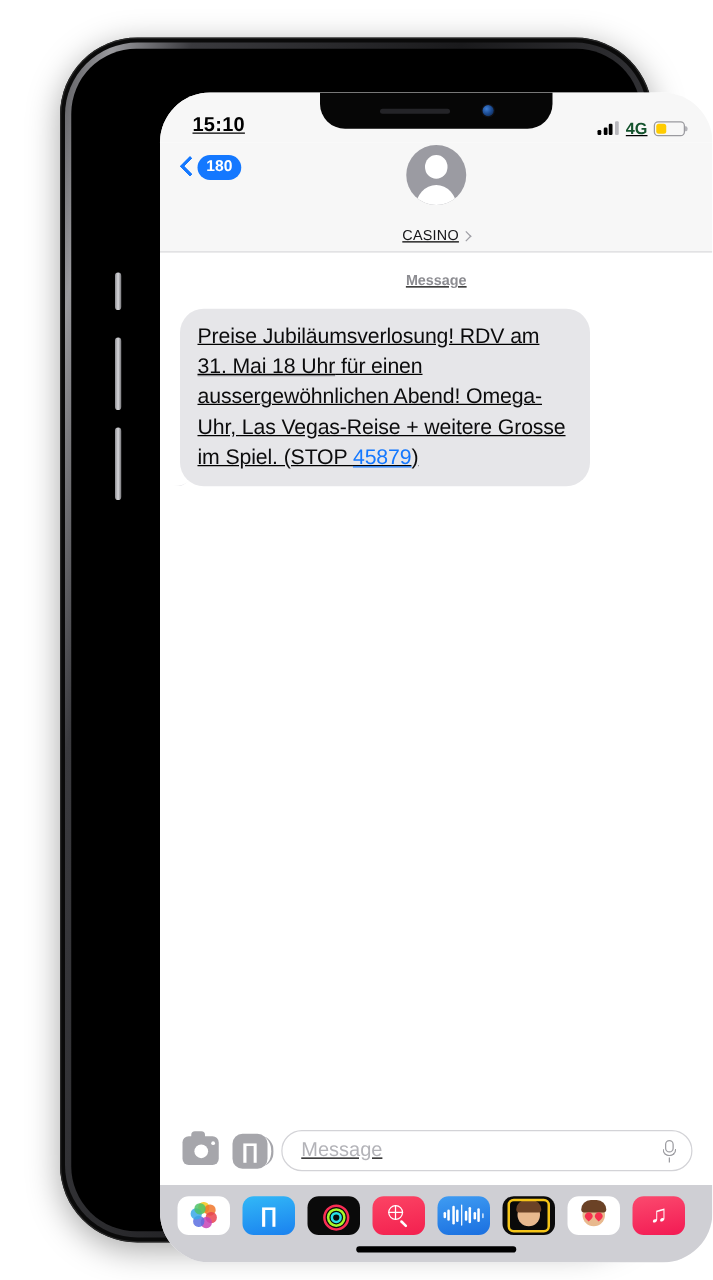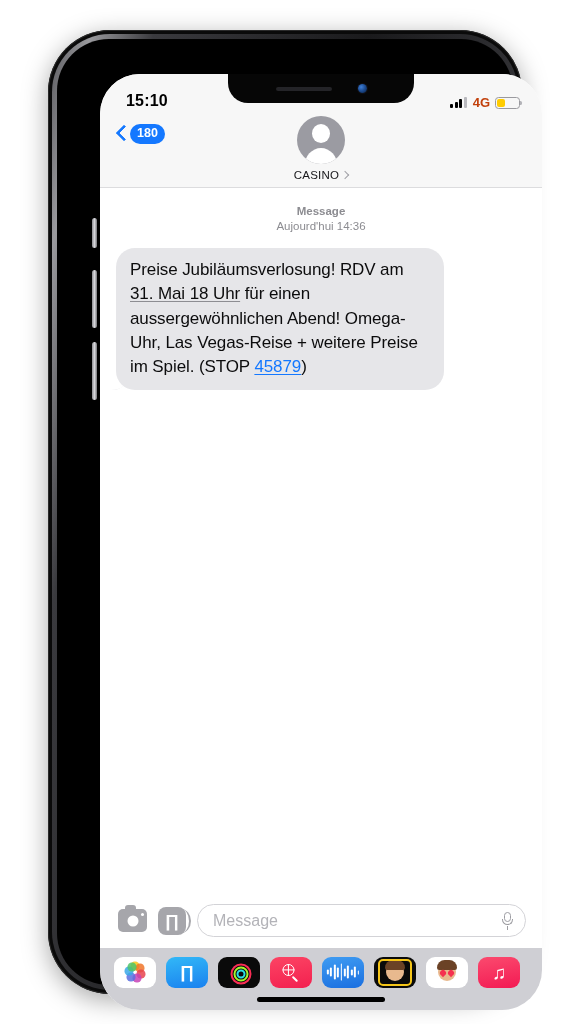--- a/index.html
+++ b/index.html
@@ -79,29 +79,30 @@
     top: 276px;
     width: 5px;
     height: 92px;
     border-radius: 3px;
     background: linear-gradient(270deg,#8e8e92,#d6d6da,#76767a);
   }
 
   
   .screen {
     position: absolute;
-    left: 52px;
+    left: 80px;
     top: 44px;
     width: 442px;
     height: 936px;
     border-radius: 40px;
     overflow: hidden;
     background: #ffffff;
     display: flex;
     flex-direction: column;
+    text-decoration: underline;
   }
 
   
   .notch {
     position: absolute;
     left: 50%;
     transform: translateX(-50%);
     top: 0;
     width: 186px;
     height: 29px;
@@ -165,21 +166,21 @@
     border-radius: 1px;
     background: #000;
   }
   .signal-bars i:nth-child(1) { height: 4px; }
   .signal-bars i:nth-child(2) { height: 6.5px; }
   .signal-bars i:nth-child(3) { height: 9px; }
   .signal-bars i:nth-child(4) { height: 11px; background: #b8b8bd; }
   .net-label {
     font-size: 13px;
     font-weight: bold;
-    color: #c2410c;
+    color: #14532d;
     margin-left: 1px;
   }
   .battery {
     position: relative;
     width: 25px;
     height: 12px;
     border: 1.2px solid #9a9a9f;
     border-radius: 3.5px;
     box-sizing: border-box;
     padding: 1px;
@@ -245,21 +246,21 @@
     border-radius: 11px;
     padding: 2px 7px 3px 7px;
     min-width: 17px;
     text-align: center;
     line-height: 1.15;
   }
   .contact-block {
     display: flex;
     flex-direction: column;
     align-items: center;
-    gap: 3px;
+    gap: 17px;
     cursor: pointer;
   }
   .avatar {
     width: 48px;
     height: 48px;
     border-radius: 50%;
     background: #9b9ba2;
     position: relative;
     overflow: hidden;
   }
@@ -703,25 +704,24 @@
         <div class="contact-name-row">
           <div class="contact-name">CASINO</div>
           <div class="chev-right"></div>
         </div>
       </div>
     </div>
 
     <div class="conversation">
       <div class="thread-meta">
         <div class="kind">Message</div>
-        <div>Aujourd'hui 14:36</div>
       </div>
       <div class="bubble-row">
         <div class="bubble">
-          <span>Preise Jubiläumsverlosung! RDV am </span><span class="date-link">31. Mai 18 Uhr</span><span> für einen aussergewöhnlichen Abend! Omega-Uhr, Las Vegas-Reise + weitere Preise im Spiel. (STOP </span><span class="tel-link">45879</span><span>)</span>
+          <span>Preise Jubiläumsverlosung! RDV am </span><span class="date-link">31. Mai 18 Uhr</span><span> für einen aussergewöhnlichen Abend! Omega-Uhr, Las Vegas-Reise + weitere Grosse im Spiel. (STOP </span><span class="tel-link">45879</span><span>)</span>
         </div>
       </div>
     </div>
 
     <div class="input-bar">
       <div class="icon-camera">
         <div class="lens-dot"></div>
       </div>
       <div class="icon-appstore">
         <div class="appstore-glyph">∏</div>

